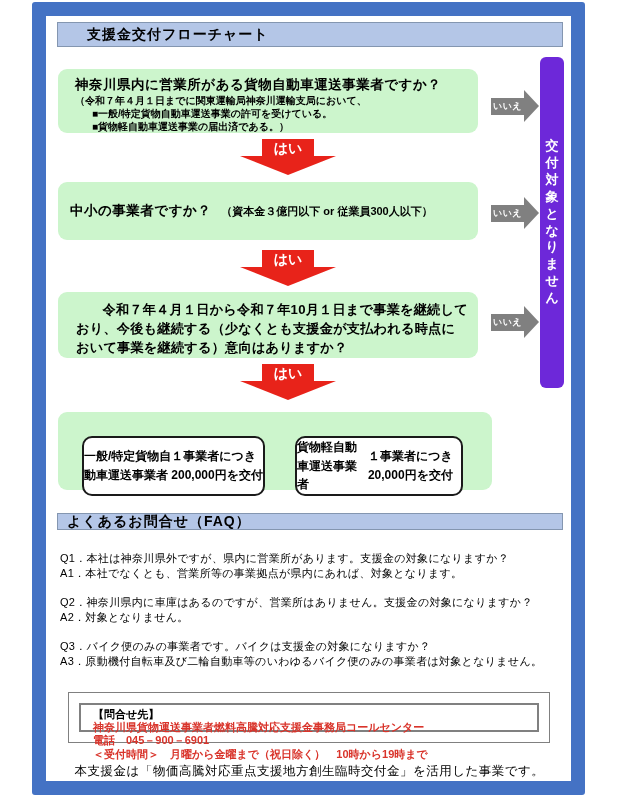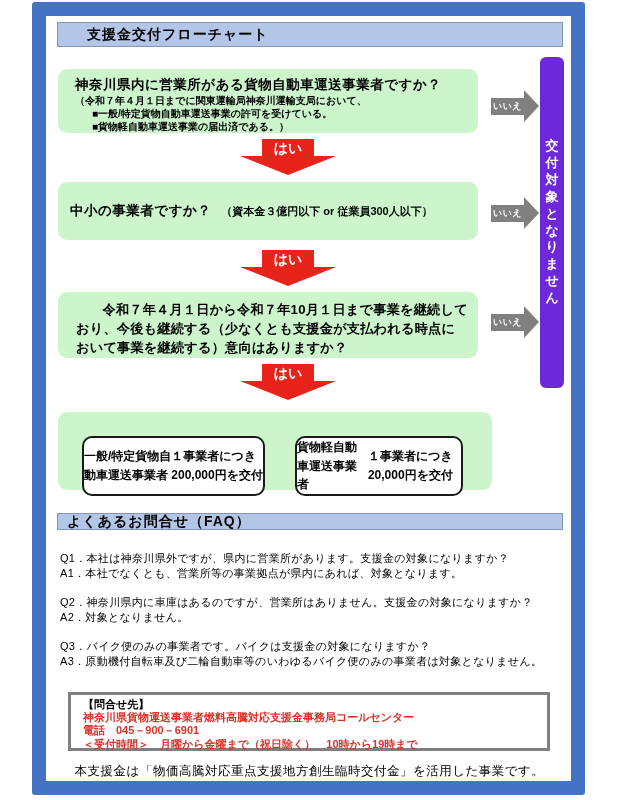--- a/index.html
+++ b/index.html
@@ -50,22 +50,22 @@
                  background:#CCF5CC; border-radius:9px; }
   .rbox { position:absolute; top:24px; height:60px; background:#fff; border:2px solid #1a1a1a;
           border-radius:10px; display:flex; flex-direction:row; align-items:center;
           justify-content:center; font-size:12px; font-weight:bold; line-height:1.55; color:#000; }
   .rbox-left  { left:24px;  width:183px; }
   .rbox-right { left:237px; width:168px; }
 
   .faq-list { position:absolute; left:60px; top:551px; width:505px; }
   .faq-item { margin-bottom:15px; font-size:11px; color:#000; line-height:14.5px; letter-spacing:0.3px; }
 
-  .contact-box { position:absolute; left:68px; top:692px; width:482px; height:59px;
-                 border:1px solid #808080; padding:0; background:#fff; }
+  .contact-box { position:absolute; left:68px; top:692px; width:482px; height:51px;
+                 border:1px solid #808080; padding:10px; background:#fff; }
   .contact-inner { border:2px solid #808080; width:100%; height:100%; padding:3px 0 0 12px; }
   .contact-inner div { font-size:11px; font-weight:bold; line-height:13.2px; }
   .contact-heading { color:#000; }
   .contact-red { color:#D9342B; }
 
   .footer-note { position:absolute; left:46px; top:763px; width:527px; text-align:center;
                  font-size:12.5px; color:#000; letter-spacing:0.5px; }
 </style>
 </head>
 <body>

